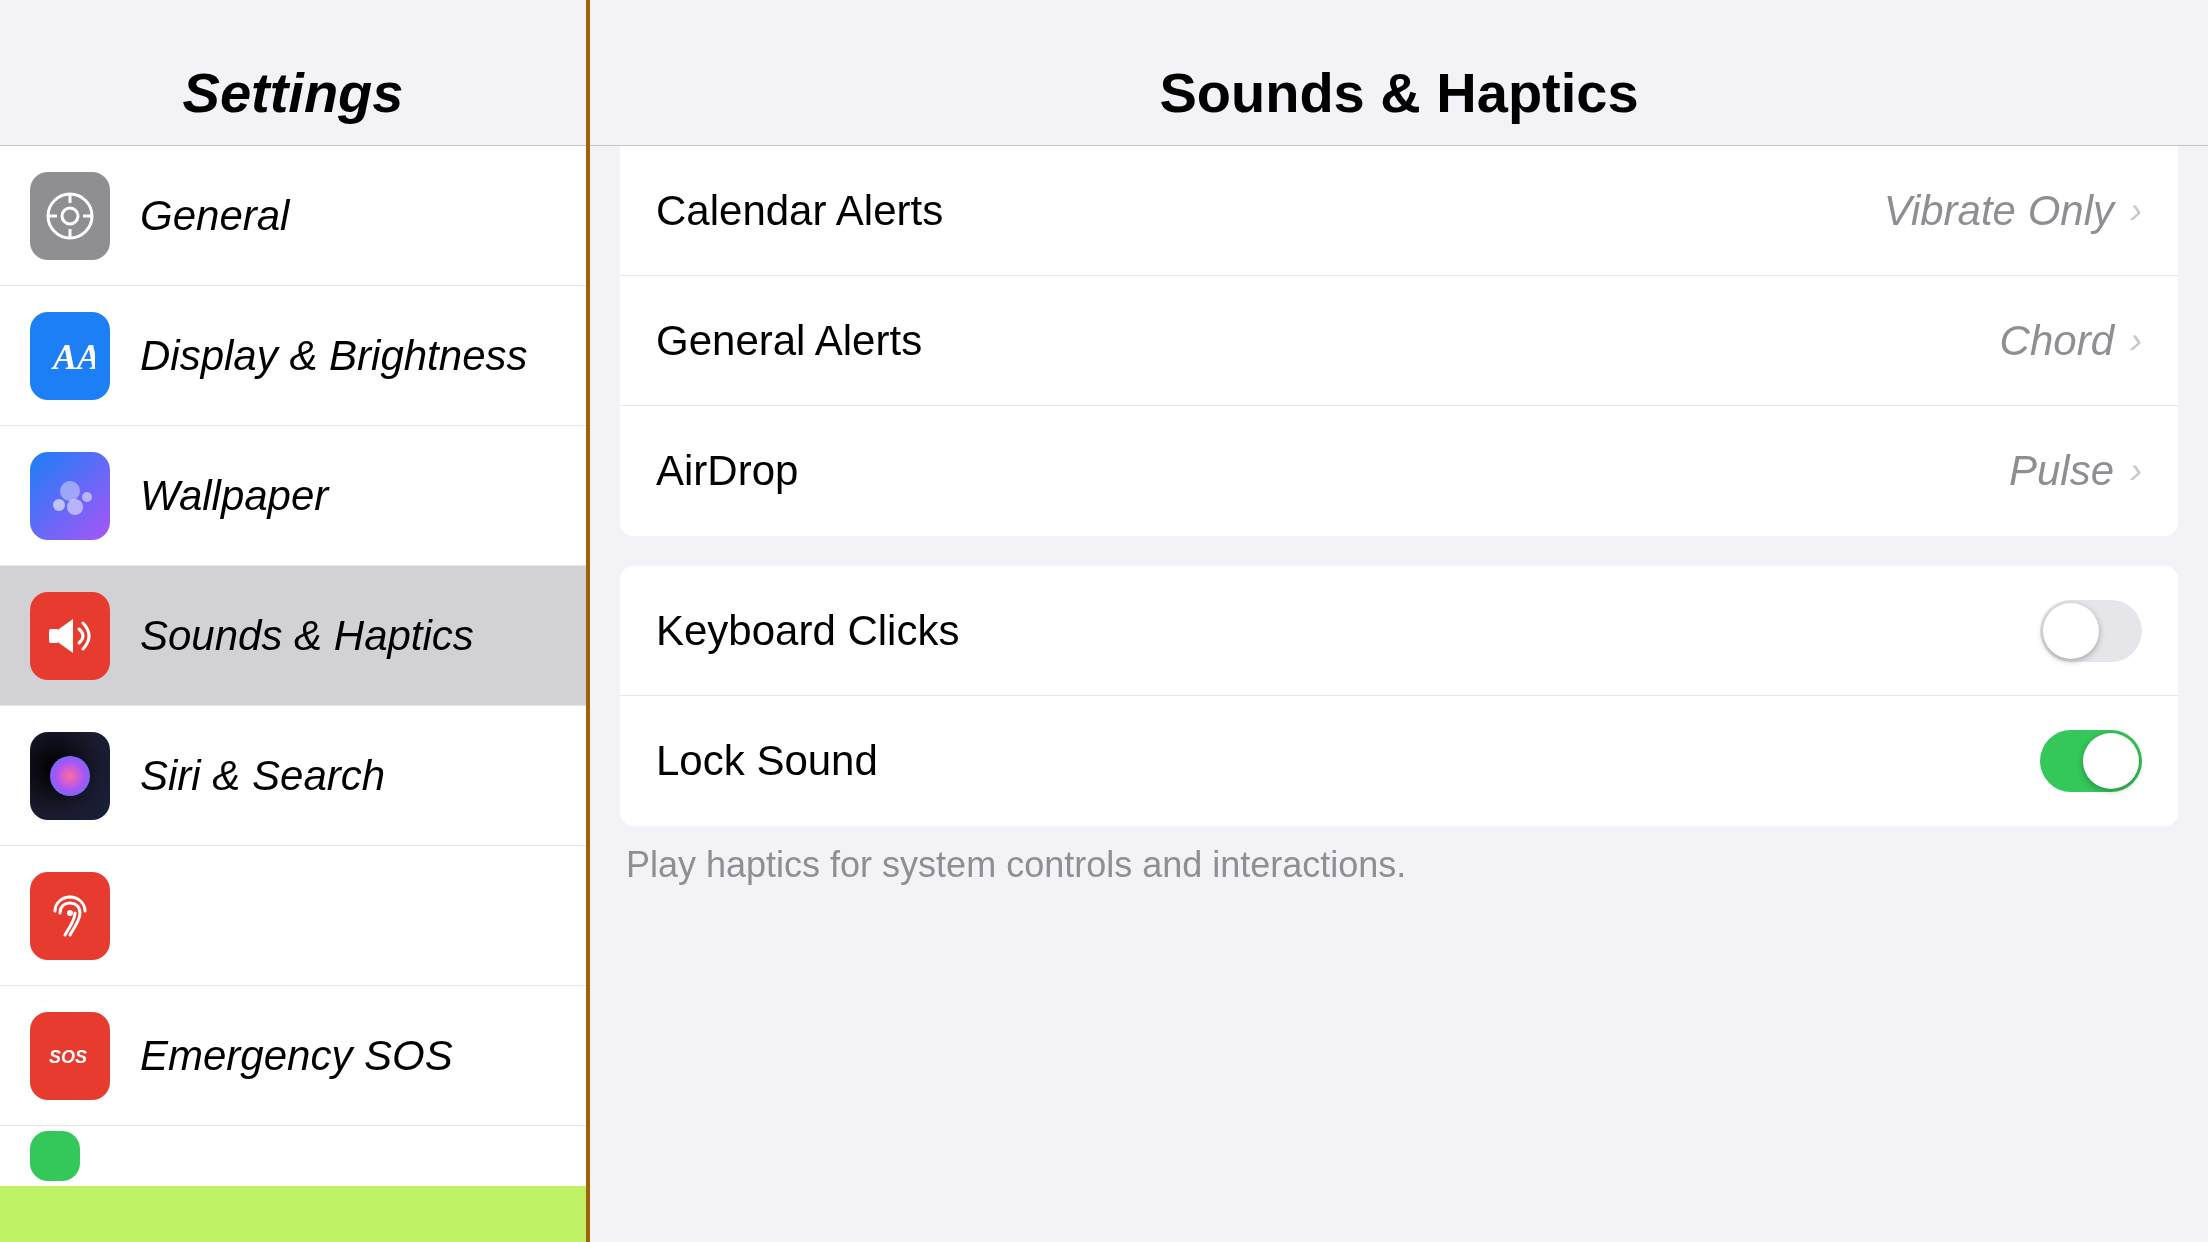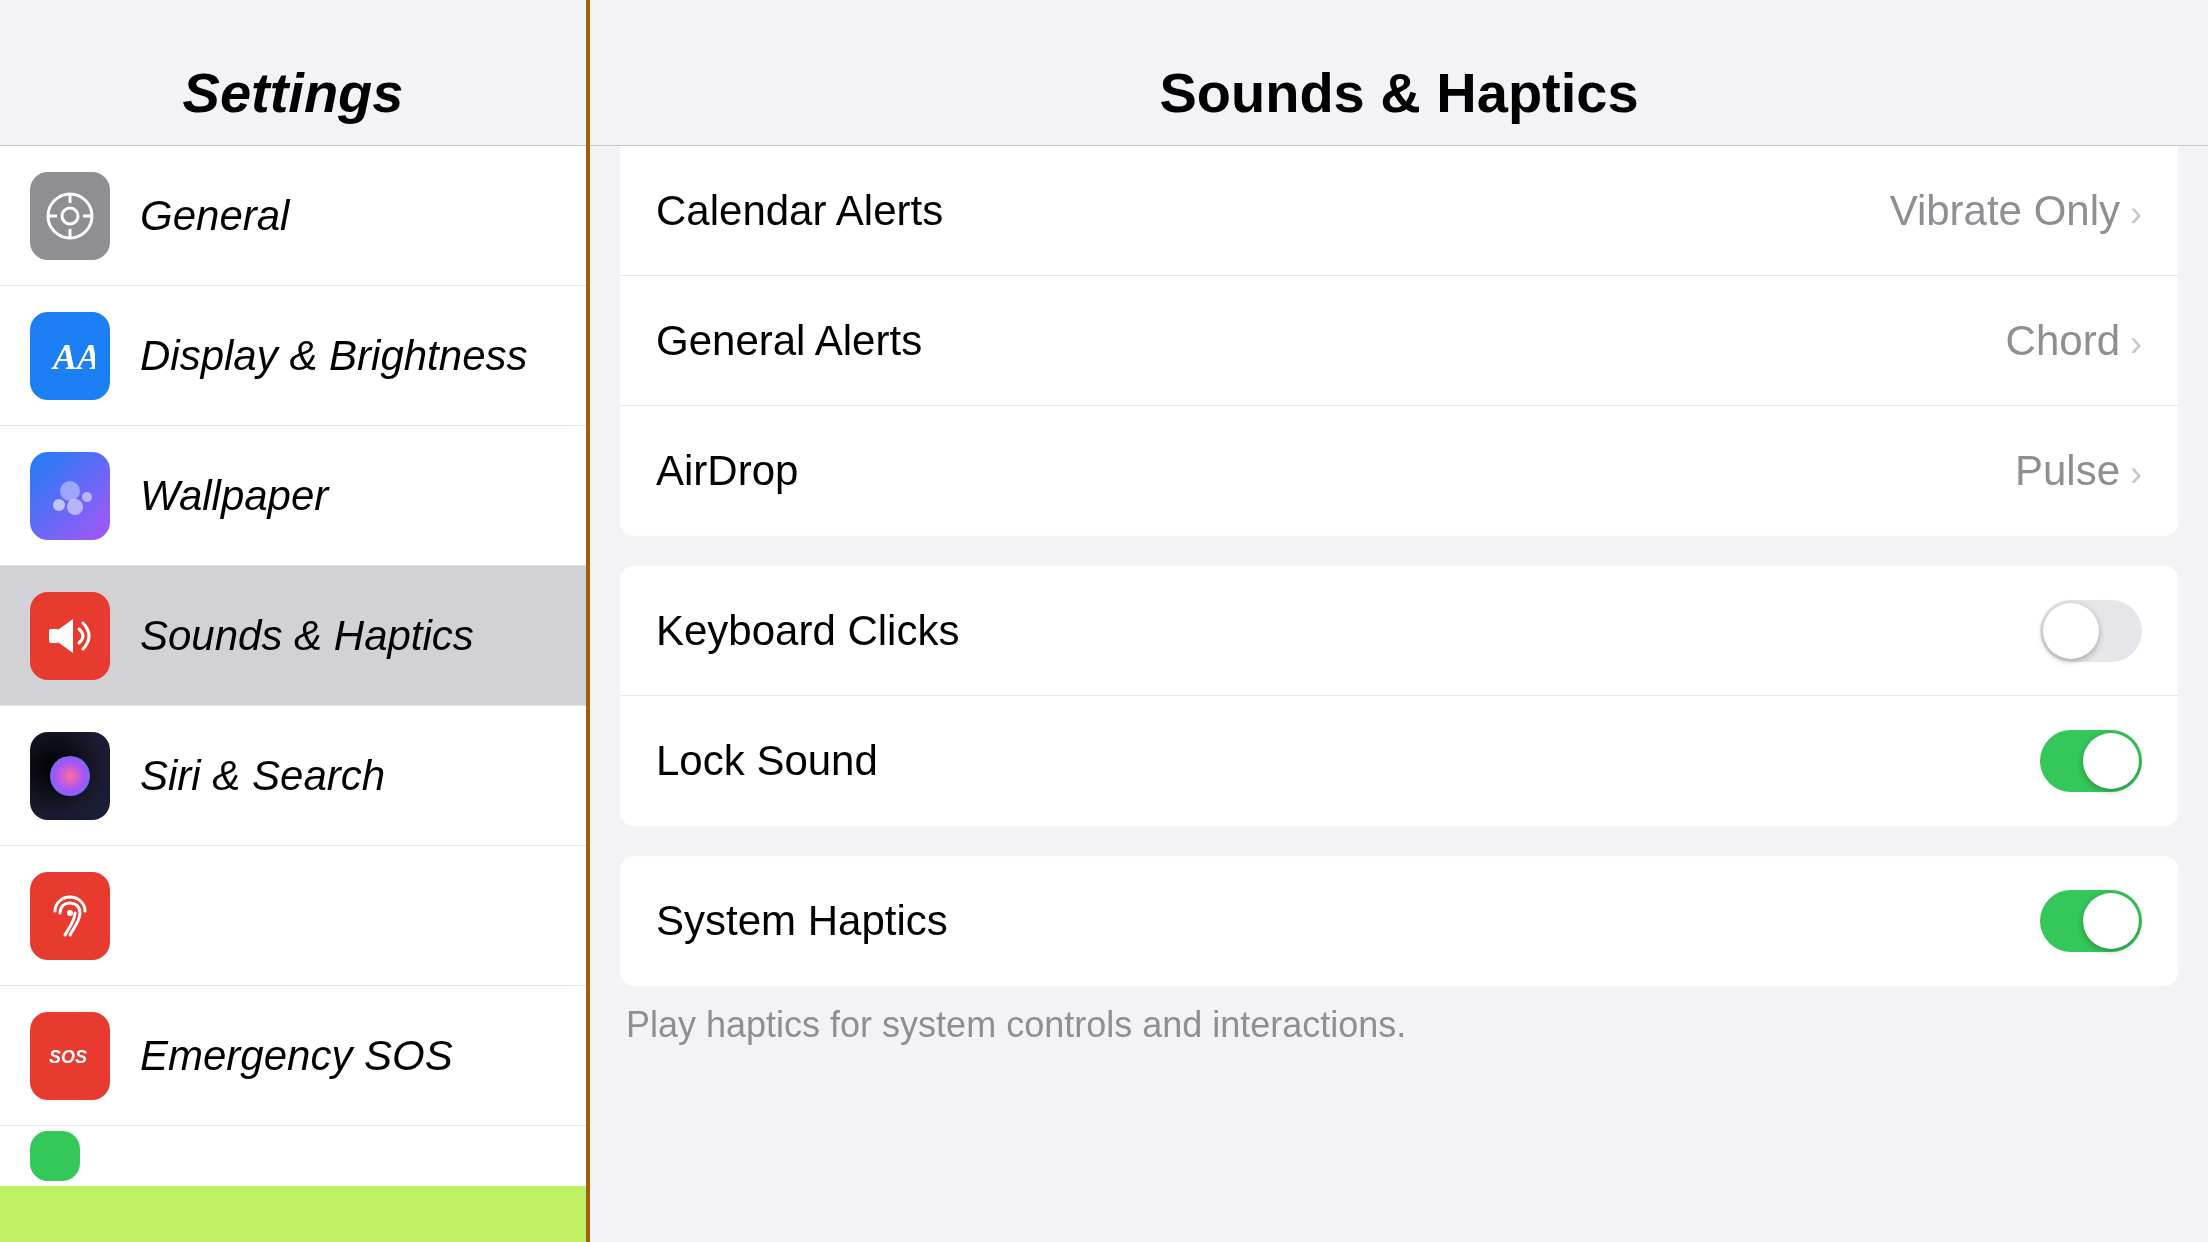--- a/index.html
+++ b/index.html
@@ -141,24 +141,25 @@
     }
 
     .detail-row-label {
       font-size: 42px;
       color: #000;
       font-weight: 400;
     }
 
     .detail-row-value {
       display: flex;
-      align-items: flex-end;
-      gap: 4px;
+      align-items: center;
+      gap: 10px;
       color: #8e8e93;
       font-size: 42px;
+      font-style: italic;
     }
 
     .chevron {
       color: #c7c7cc;
       font-size: 36px;
       margin-left: 6px;
     }
 
     
     .toggle {
@@ -374,27 +375,17 @@
 
       <div class="detail-row">
         <span class="detail-row-label">Lock Sound</span>
         <div class="toggle on">
           <div class="toggle-knob"></div>
         </div>
       </div>
 
     </div>
 
-    <div class="section-card">
-
-      <div class="detail-row">
-        <span class="detail-row-label">System Haptics</span>
-        <div class="toggle on">
-          <div class="toggle-knob"></div>
-        </div>
-      </div>
-
-    </div>
 
     <div class="section-note">Play haptics for system controls and interactions.</div>
 
   </div>
 </div>
 
 </body></html>

